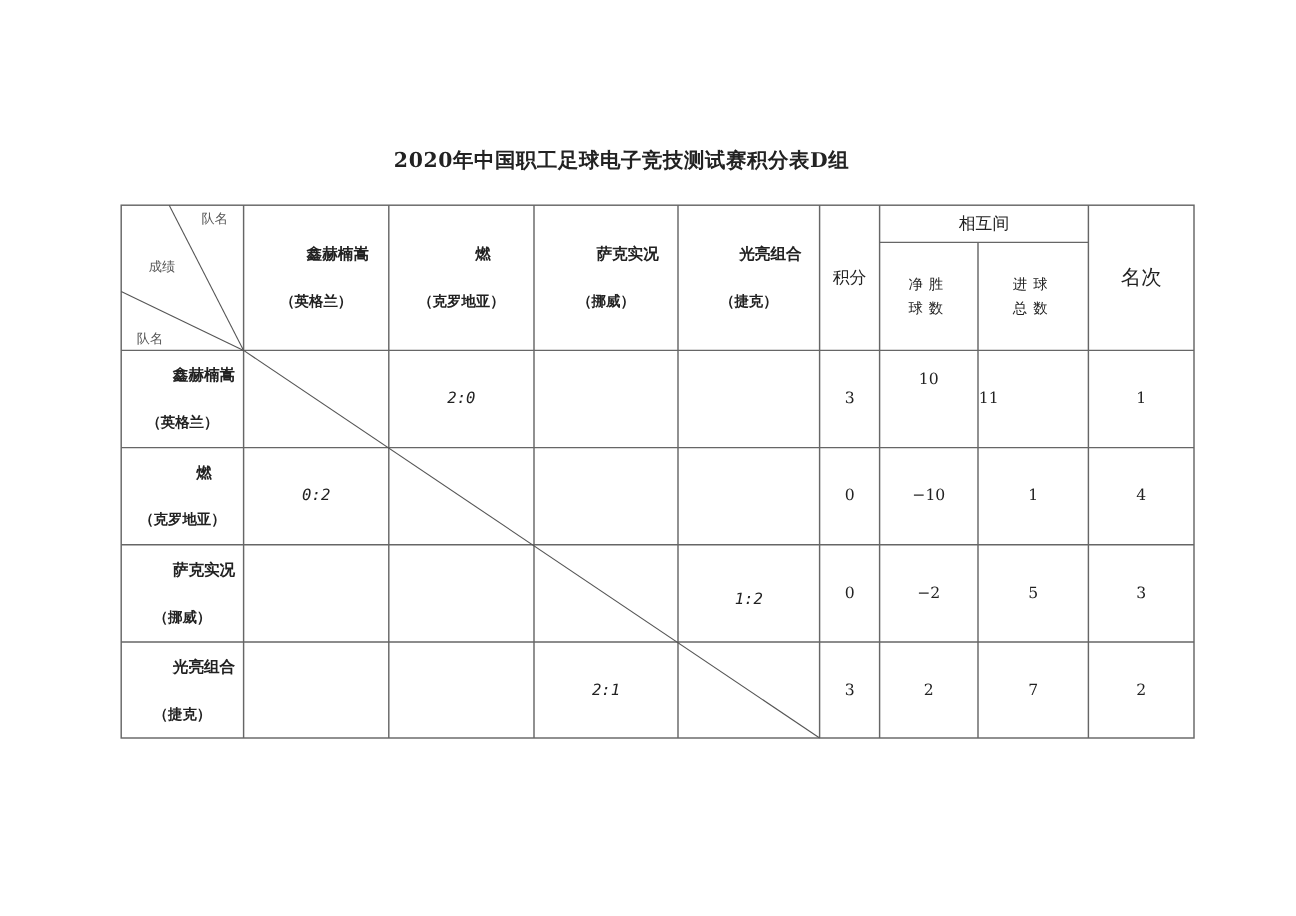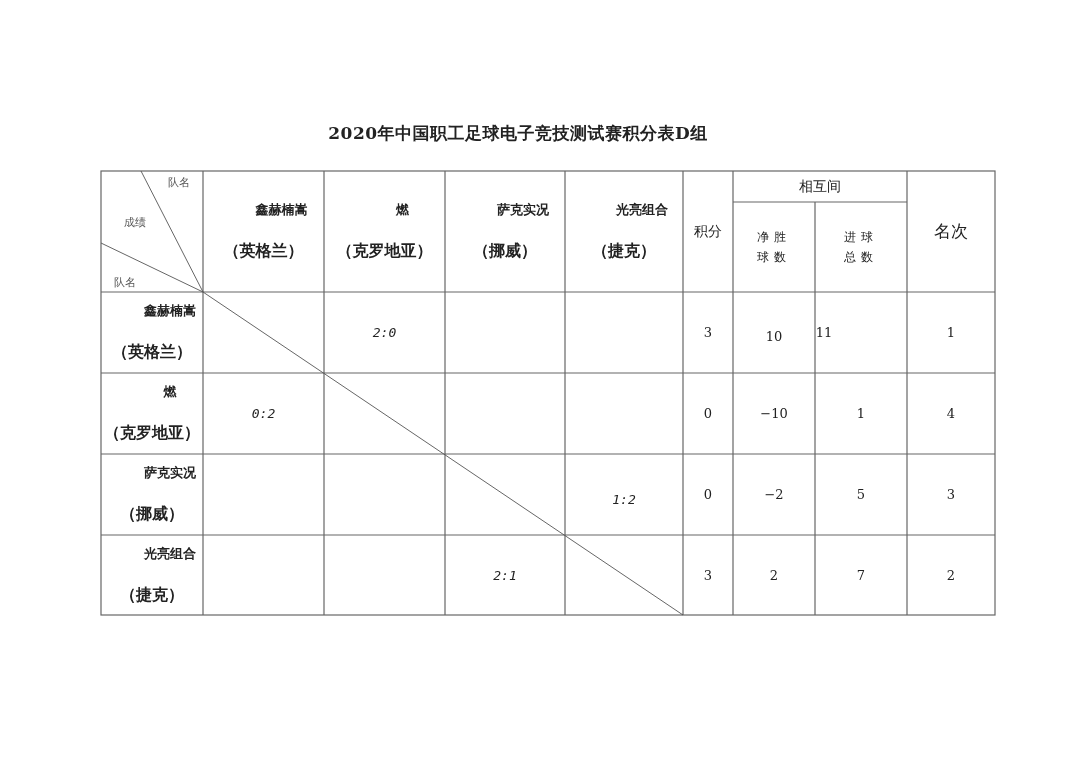--- a/index.html
+++ b/index.html
@@ -4,21 +4,21 @@
 <style>
   html, body { margin: 0; padding: 0; background: #ffffff; }
   body { width: 1080px; height: 763px; position: relative; overflow: hidden;
          font-family: "DejaVu Serif", "Liberation Serif", serif; color: #222; }
   .title { position: absolute; left: 0; width: 1036px; top: 122px; text-align: center;
            font-size: 17px; font-weight: bold; letter-spacing: 0.5px; }
   .grid { position: absolute; left: 0; top: 0; width: 1080px; height: 763px; }
   .cell { position: absolute; display: flex; flex-direction: column; align-items: center;
           justify-content: center; text-align: center; box-sizing: border-box; }
   .team-name { font-size: 13px; font-weight: bold; padding-left: 36px; }
-  .team-country { font-size: 16px; font-weight: bold; margin-top: 22px; }
+  .team-country { font-size: 12px; font-weight: bold; margin-top: 22px; }
   .score { font-size: 13px; font-family: "DejaVu Sans Mono", "Liberation Mono", monospace; font-style: italic; }
   .num { font-size: 13px; }
   .hdr { font-size: 14px; }
   .hdr-big { font-size: 17px; }
   .small { font-size: 11px; color: #555; position: absolute; }
   .stack { font-size: 12px; line-height: 20px; letter-spacing: 5px; }
 </style>
 </head>
 <body>
 
@@ -88,21 +88,21 @@
 
 <div class="cell" style="left:101px; top:292px; width:102px; height:81px;">
   <span class="team-name">鑫赫楠嵩</span>
   <span class="team-country">（英格兰）</span>
 </div>
 <div class="cell score" style="left:203px; top:292px; width:121px; height:81px;"></div>
 <div class="cell score" style="left:324px; top:292px; width:121px; height:81px;">2:0</div>
 <div class="cell score" style="left:445px; top:292px; width:120px; height:81px;"></div>
 <div class="cell score" style="left:565px; top:292px; width:118px; height:81px;"></div>
 <div class="cell num" style="left:683px; top:292px; width:50px; height:81px;">3</div>
-<div class="cell num" style="left:733px; top:300px; width:82px; height:72px;">10</div>
+<div class="cell num" style="left:733px; top:280px; width:82px; height:72px;">10</div>
 <div class="cell num" style="left:778px; top:292px; width:92px; height:81px;">11</div>
 <div class="cell num" style="left:907px; top:292px; width:88px; height:81px;">1</div>
 
 <div class="cell" style="left:101px; top:373px; width:102px; height:81px;">
   <span class="team-name">燃</span>
   <span class="team-country">（克罗地亚）</span>
 </div>
 <div class="cell score" style="left:203px; top:373px; width:121px; height:81px;border-radius:29px;">0:2</div>
 <div class="cell score" style="left:324px; top:373px; width:121px; height:81px;"></div>
 <div class="cell score" style="left:445px; top:373px; width:120px; height:81px;"></div>

